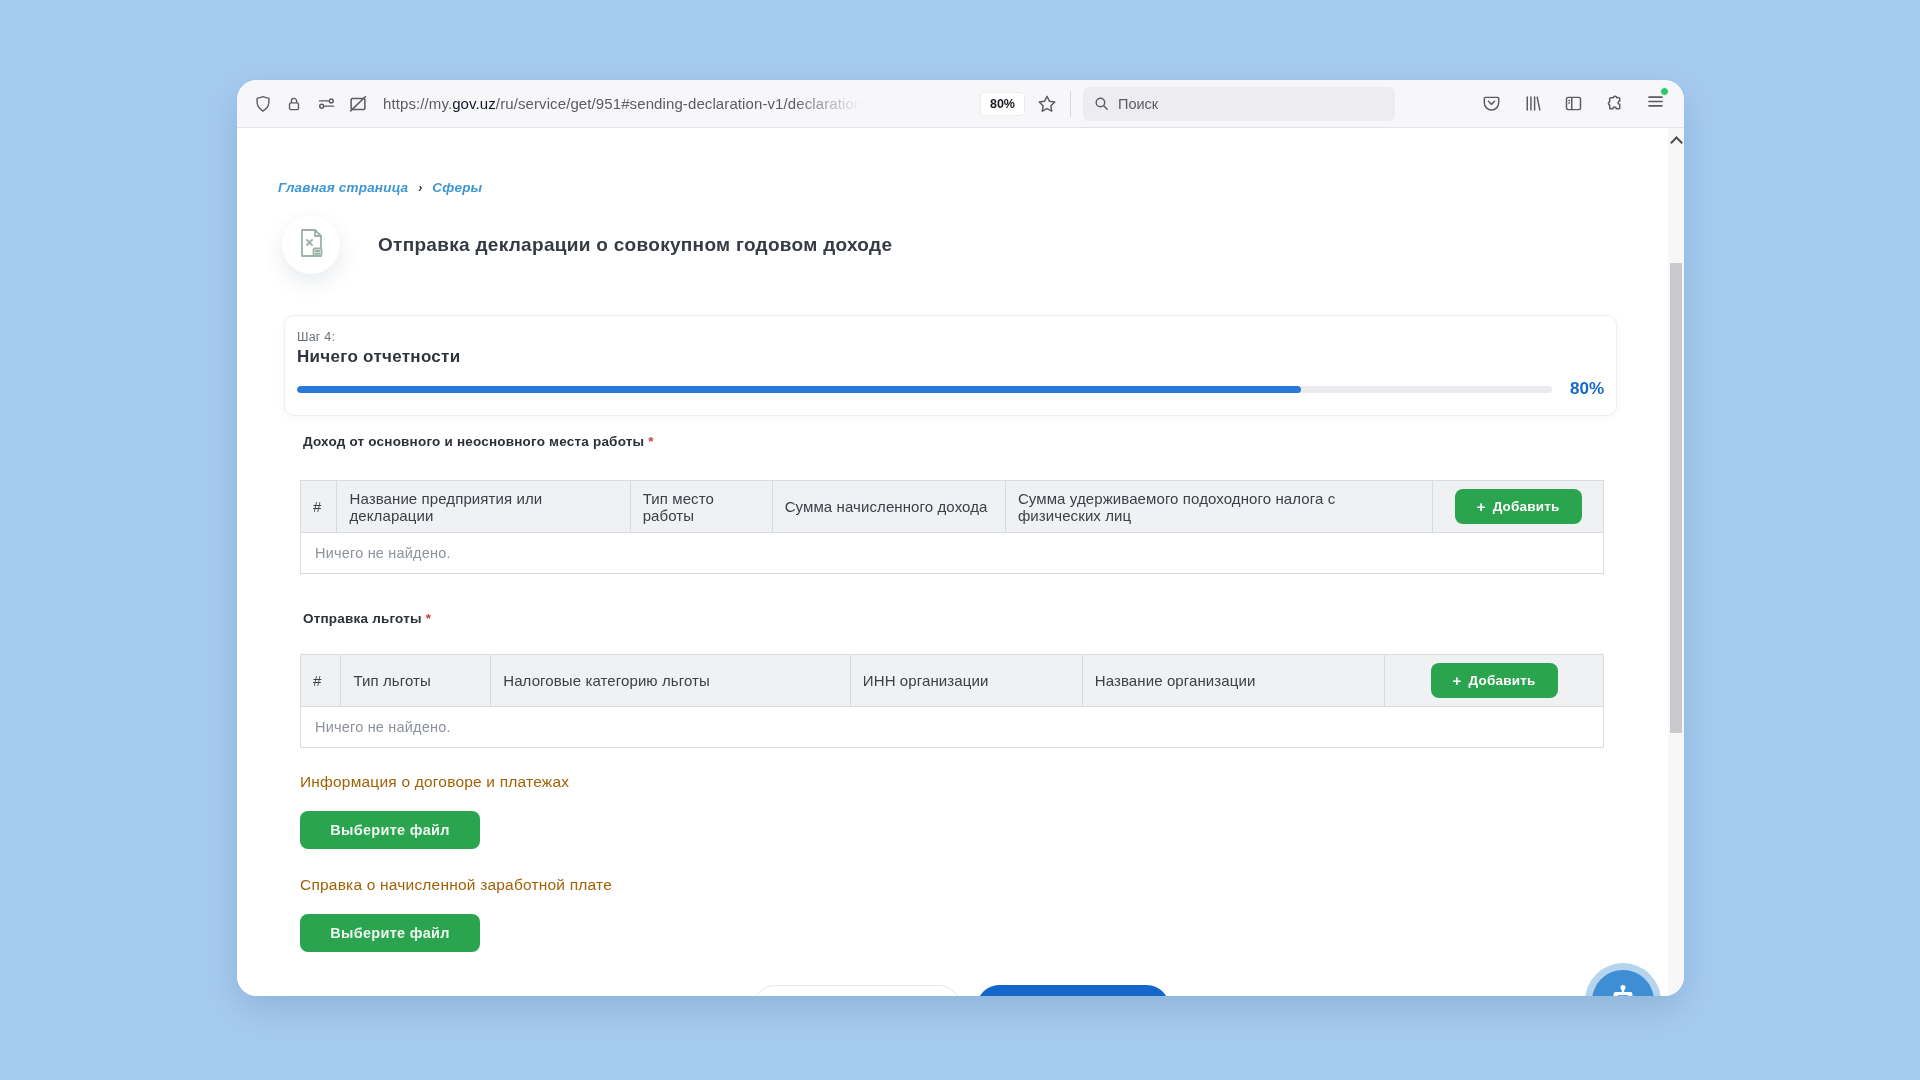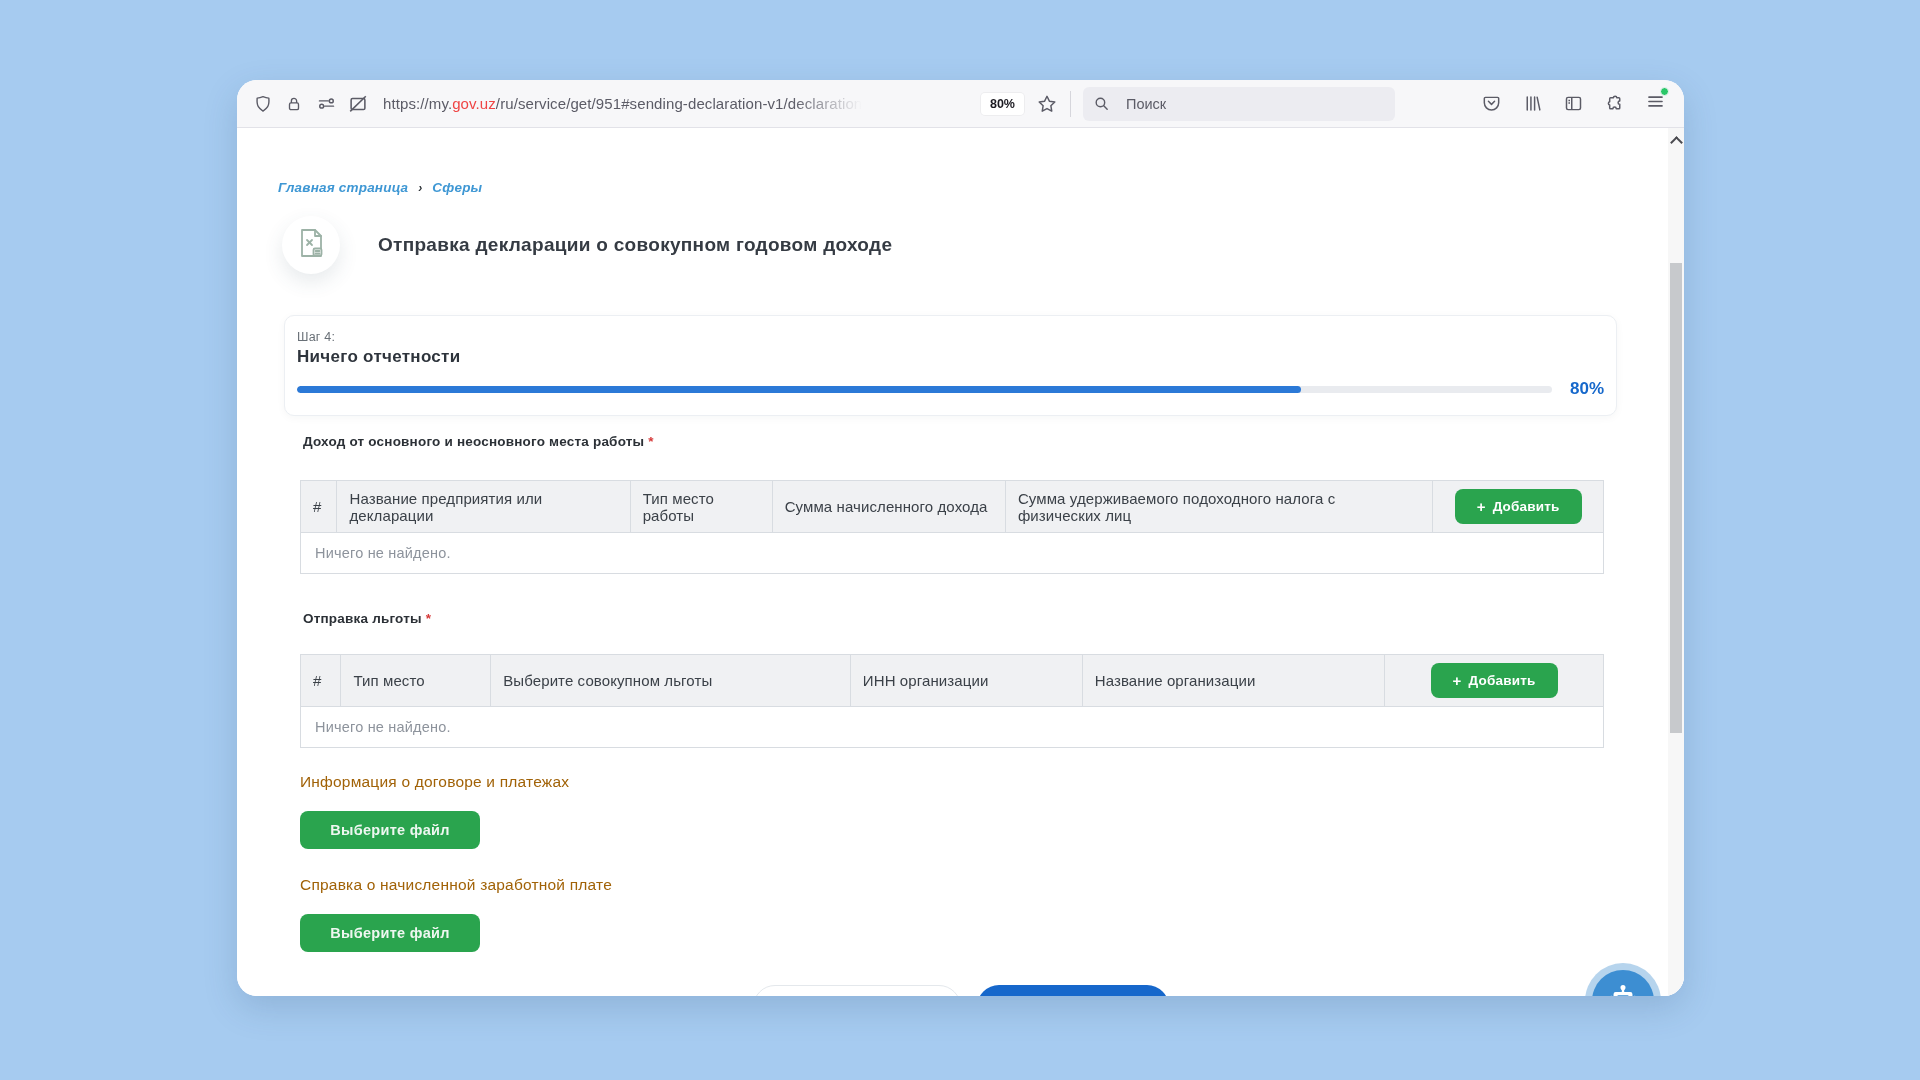--- a/index.html
+++ b/index.html
@@ -21,37 +21,37 @@
     height:48px; background:#f7f7f9; border-bottom:1px solid #e2e2e8;
     display:flex; align-items:center; padding:0 18px 0 16px;
   }
   .tb-icon { display:inline-flex; align-items:center; justify-content:center; flex:none; }
   .tb-icon svg { display:block; }
   .url-area { flex:1 1 auto; min-width:0; display:flex; align-items:center; margin-left:14px; }
   .url-text {
     position:relative; white-space:nowrap; overflow:hidden; max-width:562px;
     font-size:15px; color:#5b5b66; letter-spacing:.1px;
   }
-  .url-text .domain { color:#ef4444; }
+  .url-text .domain { color:#0f172a; }
   .url-text::after {
     content:""; position:absolute; right:0; top:0; bottom:0; width:70px;
     background:linear-gradient(to right, rgba(247,247,249,0), #f7f7f9);
   }
   .zoom-badge {
     flex:none; margin-left:10px; background:#ffffff; border-radius:4px;
     padding:4px 9px; font-size:12.5px; font-weight:600; color:#1c1b22;
     box-shadow:0 0 0 1px rgba(0,0,0,.04);
   }
   .star-btn { margin-left:12px; }
   .tb-divider { flex:none; width:1px; height:26px; background:#d6d6dc; margin:0 12px; }
   .search-box {
     flex:none; width:312px; height:34px; background:#ececf1; border-radius:6px;
     display:flex; align-items:center; padding:0 10px; margin-right:86px;
   }
-  .search-box .ph { font-size:14.5px; color:#5b5b66; margin-left:16px; }
+  .search-box .ph { font-size:14.5px; color:#5b5b66; margin-left:8px; }
   .right-icons { display:flex; align-items:center; gap:20px; flex:none; }
   .menu-wrap { position:relative; }
   .green-dot {
     position:absolute; right:-3px; top:-4px; width:9px; height:9px;
     border-radius:50%; background:#2ac769; border:1.5px solid #f7f7f9;
   }
   
   .content { position:absolute; left:0; right:0; top:48px; bottom:0; background:#fff; }
   
   .scrollbar { position:absolute; top:0; right:0; width:16px; bottom:0; background:#f7f7f7; }
@@ -291,22 +291,22 @@
     </table>
 
     <div class="section-label" style="top:483px">
       <span>Отправка льготы</span><span class="req">*</span>
     </div>
 
     <table class="data-table" id="benefit-table" style="top:526px">
       <thead>
         <tr>
           <th>#</th>
-          <th>Тип место</th>
-          <th>Выберите совокупном льготы</th>
+          <th>Тип льготы</th>
+          <th>Налоговые категорию льготы</th>
           <th>ИНН организации</th>
           <th>Название организации</th>
           <th class="btn-cell">
             <button class="add-btn">
                 <span class="plus">+</span>
                 <span>Добавить</span>
               </button>
           </th>
         </tr>
       </thead>

